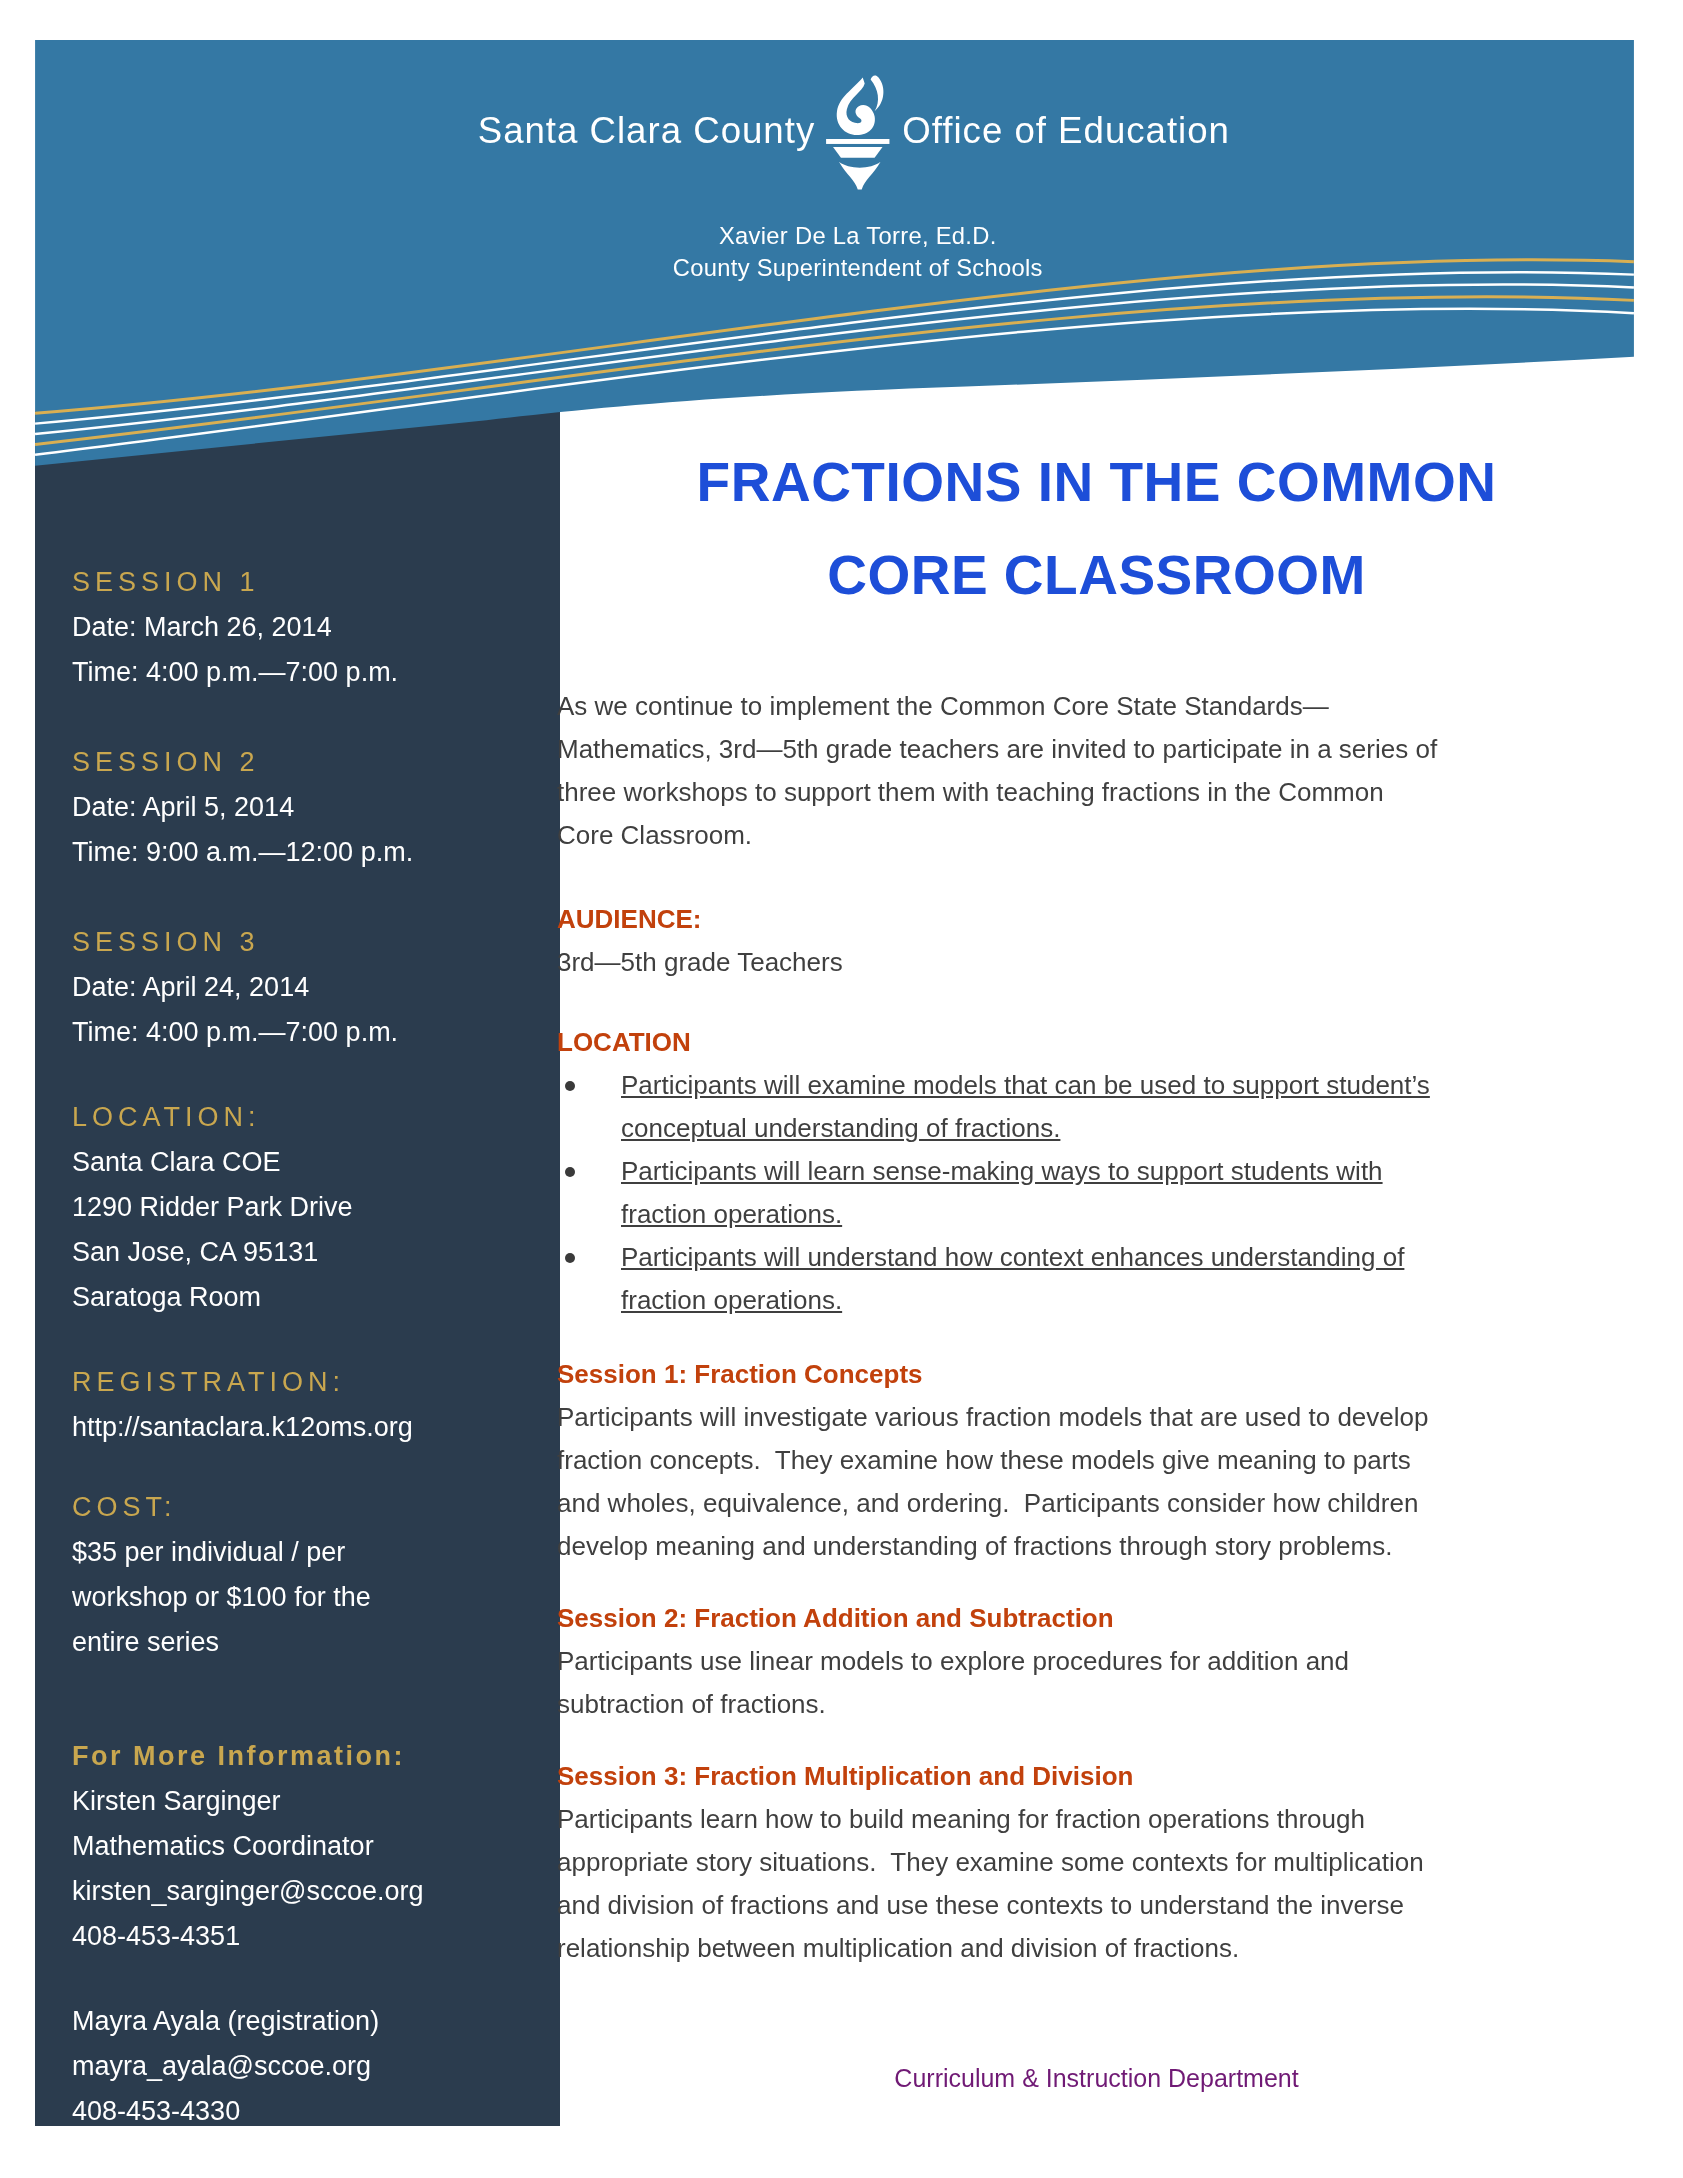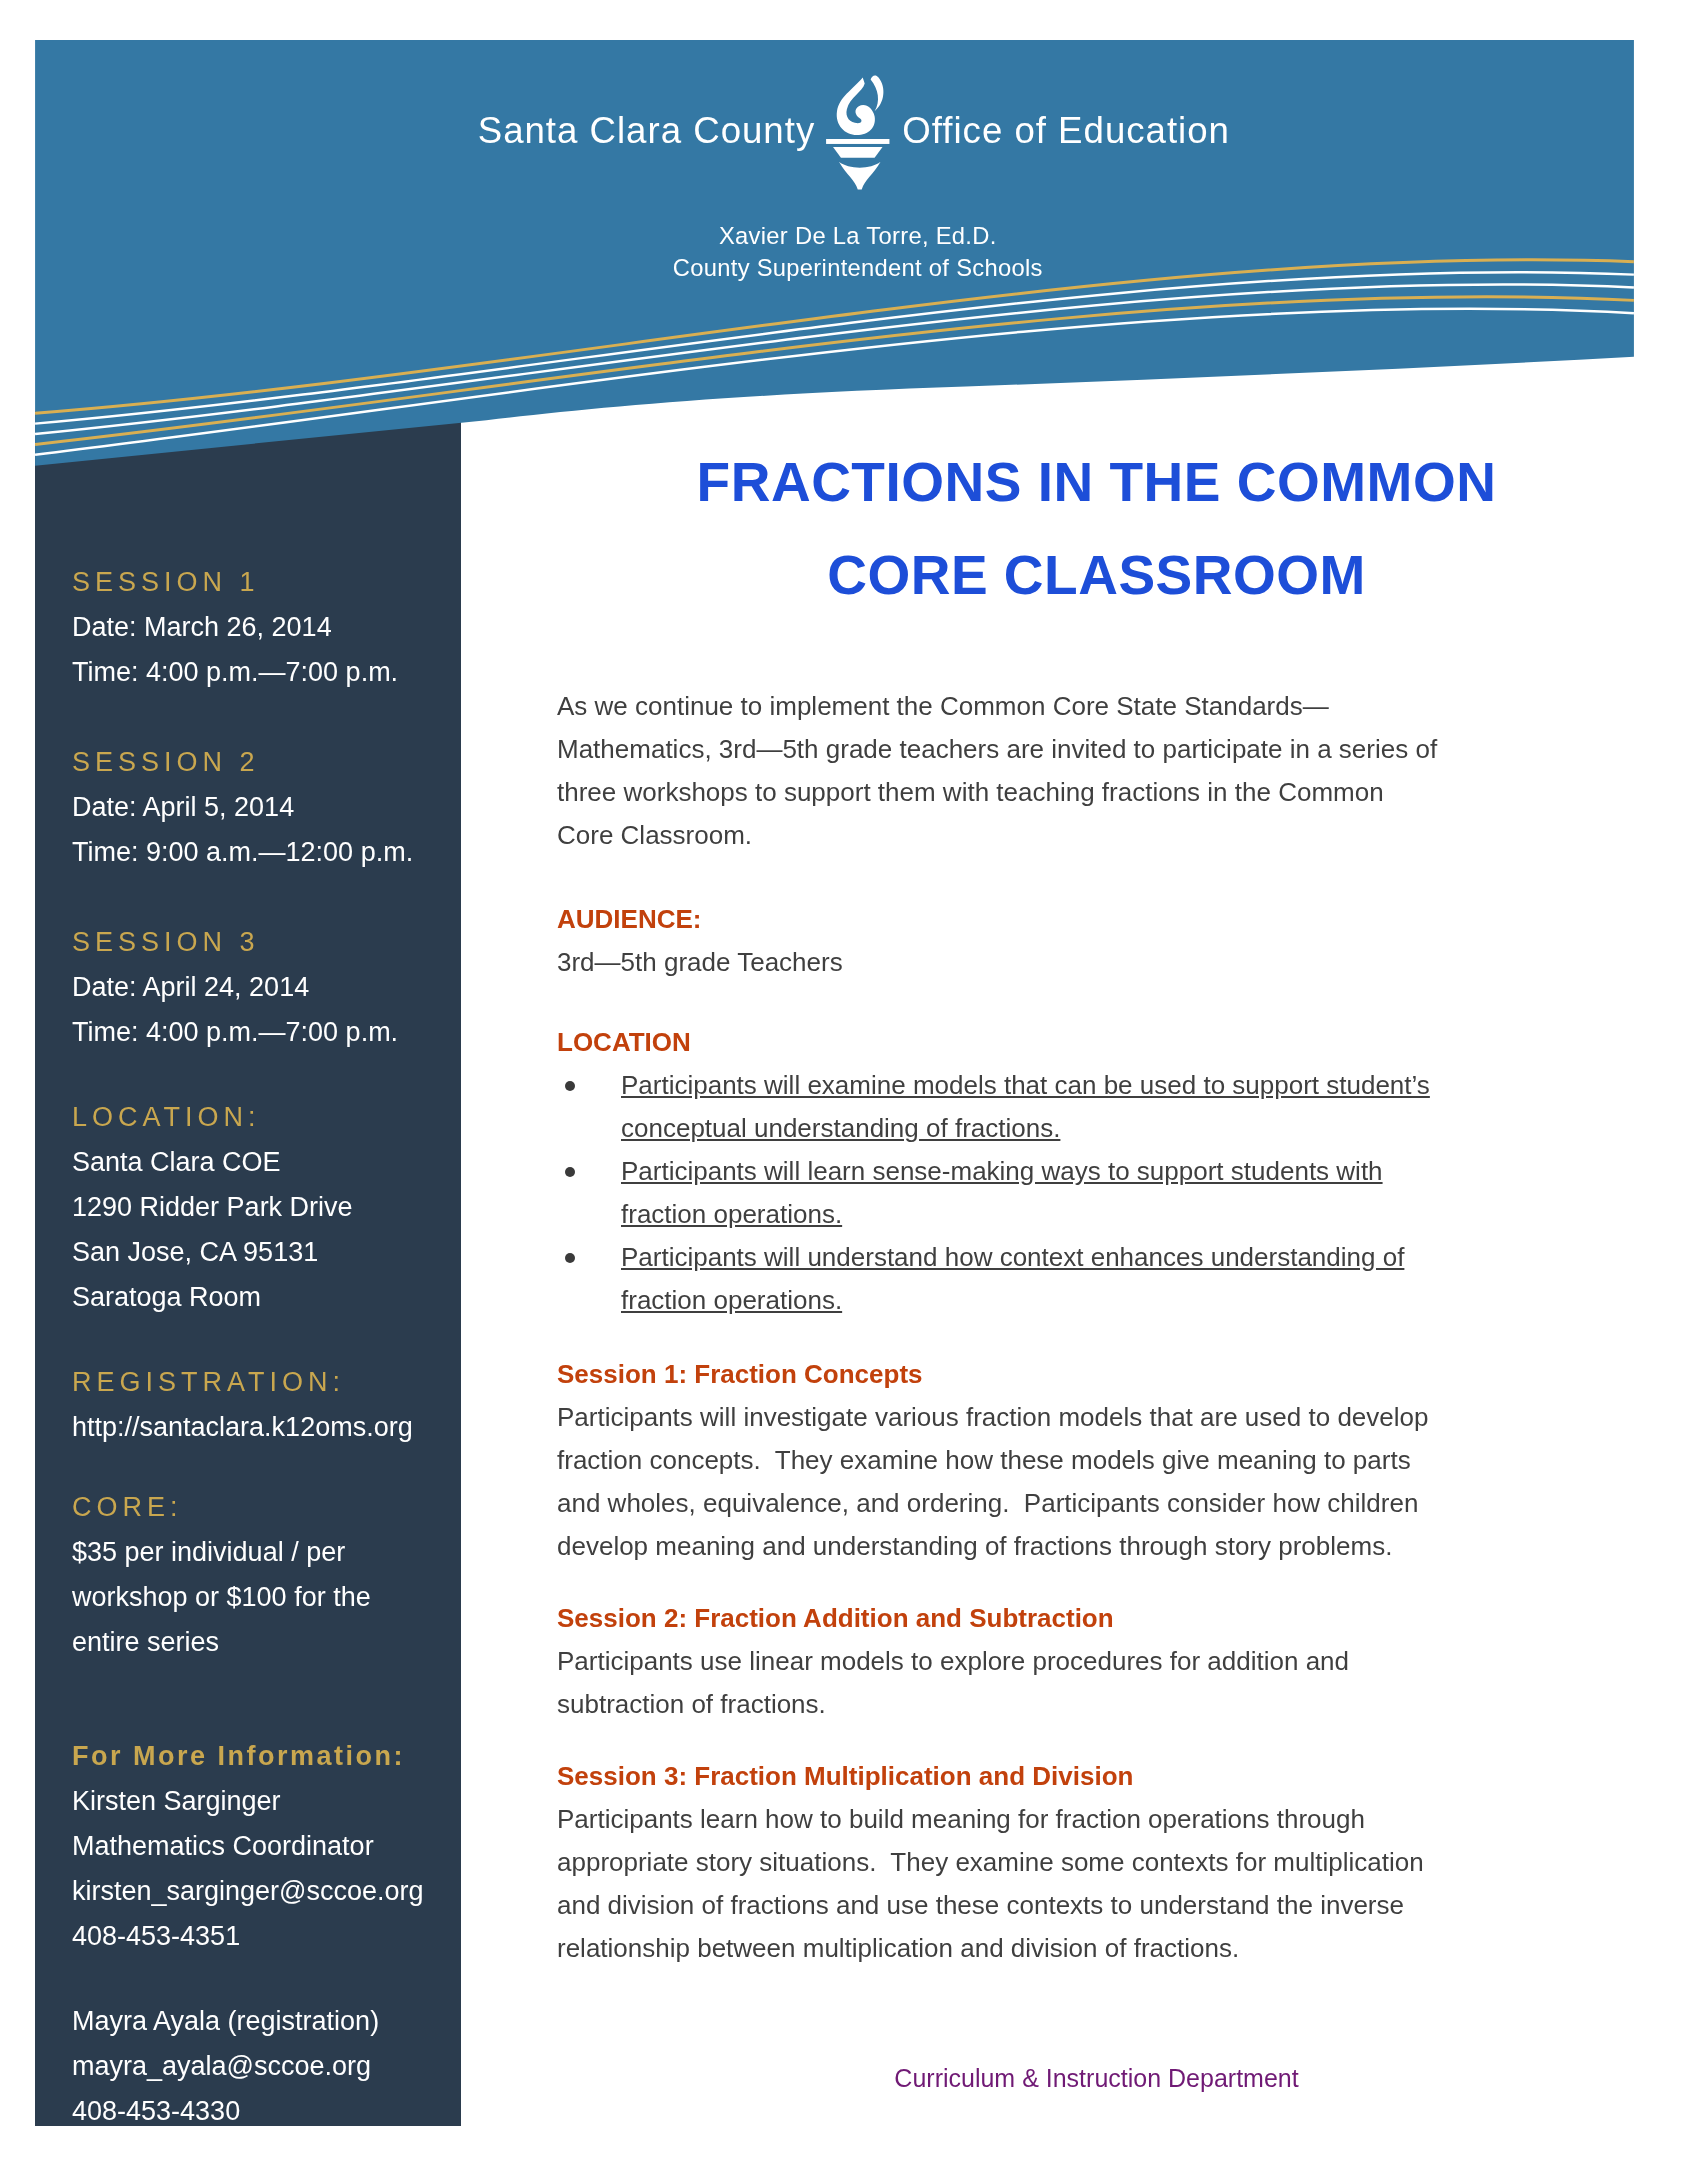--- a/index.html
+++ b/index.html
@@ -8,21 +8,21 @@
     font-family:"Liberation Sans", sans-serif;overflow:hidden;
   }
   
   .header-svg{position:absolute;left:35px;top:40px;}
   .logo-text{fill:#ffffff;font-family:"Liberation Sans",sans-serif;font-weight:300;
     font-size:37px;letter-spacing:1px;}
   .sub-text{fill:#ffffff;font-family:"Liberation Sans",sans-serif;font-weight:400;
     font-size:24px;letter-spacing:.3px;}
   
   .sidebar{
-    position:absolute;left:35px;top:411px;width:426px;height:1715px;
+    position:absolute;left:35px;top:411px;width:525px;height:1715px;
     background:#2b3c4e;z-index:1;
   }
   .sidebar-content{position:absolute;left:37px;top:149px;right:14px;}
   .side-group{margin:0 0 45px 0;}
   .side-heading{
     color:#c9a74f;font-size:27px;font-weight:400;letter-spacing:5px;
     line-height:45px;white-space:pre-wrap;
   }
   .side-heading.mixed{letter-spacing:2.5px;font-weight:bold;}
   .side-lines{color:#ffffff;font-size:27px;font-weight:400;line-height:45px;white-space:pre-wrap;}
@@ -83,21 +83,21 @@
 San Jose, CA 95131
 Saratoga Room</div>
       </div>
 
       <div class="side-group mb35">
         <div class="side-heading">REGISTRATION:</div>
         <div class="side-lines">http://santaclara.k12oms.org</div>
       </div>
 
       <div class="side-group mb70">
-        <div class="side-heading">CORE:</div>
+        <div class="side-heading">COST:</div>
         <div class="side-lines">$35 per individual / per
 workshop or $100 for the
 entire series</div>
       </div>
 
       <div class="side-group mb40">
         <div class="side-heading mixed">For More Information:</div>
         <div class="side-lines">Kirsten Sarginger
 Mathematics Coordinator
 kirsten_sarginger@sccoe.org

